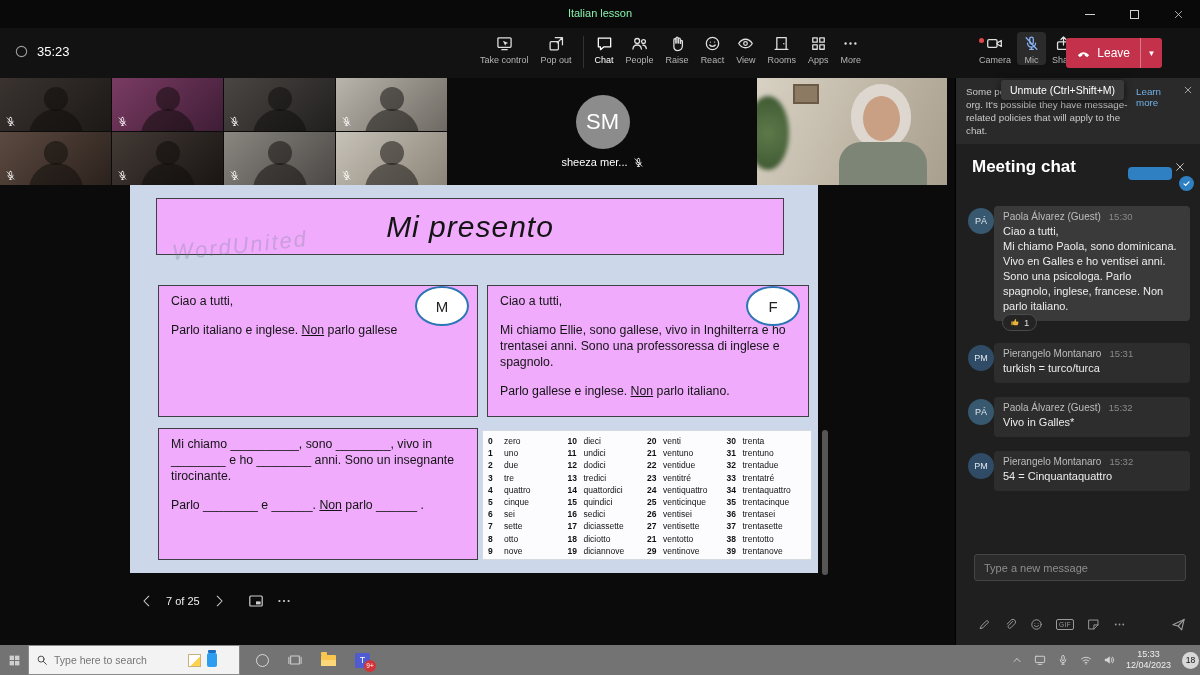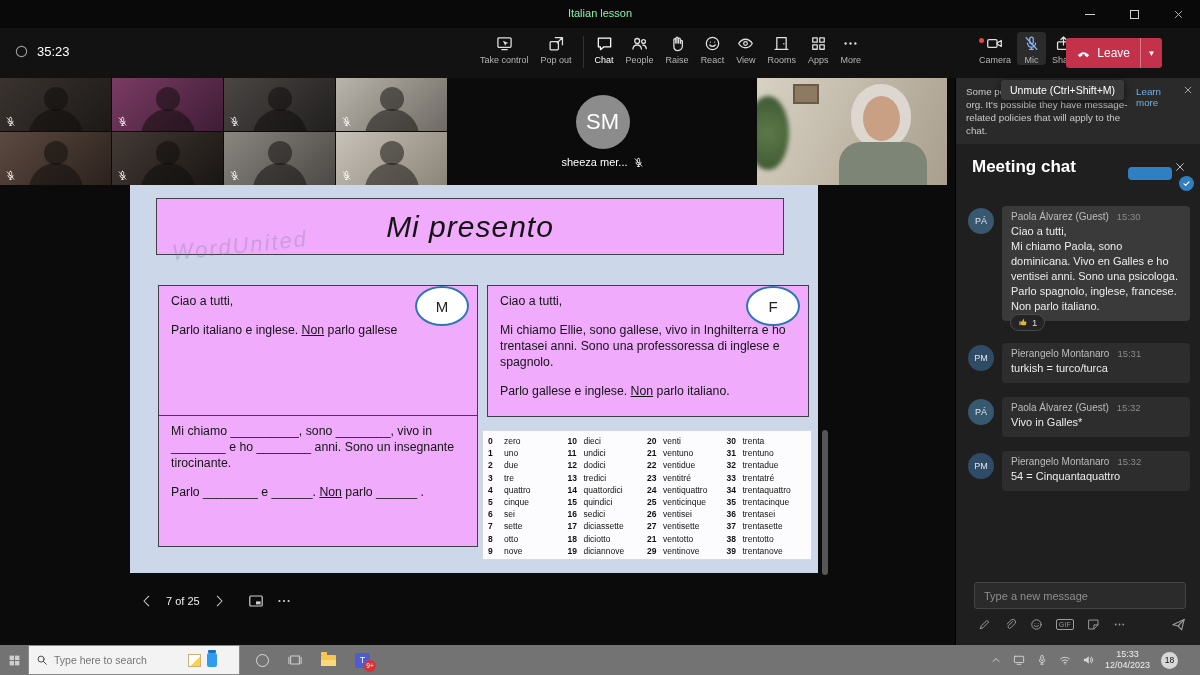--- a/index.html
+++ b/index.html
@@ -67,21 +67,21 @@
   .t-face{position:absolute;left:106px;top:18px;width:37px;height:45px;border-radius:50%;background:#c9a084}
   .t-body{position:absolute;left:82px;top:64px;width:88px;height:46px;border-radius:22px 22px 0 0;background:#7d8577}
 
   
   .slide{position:absolute;left:130px;top:107px;width:688px;height:388px;background:#ccd7ea}
   .sbox{position:absolute;background:#f0abfc;border:1.5px solid #3f3f46}
   .title-box{left:26px;top:13px;width:628px;height:57px;display:flex;align-items:center;justify-content:center}
   .title-box .t{font-size:30px;font-style:italic;color:#141414;letter-spacing:1px}
   .box-m{left:28px;top:100px;width:320px;height:132px}
   .box-f{left:357px;top:100px;width:322px;height:132px}
-  .box-fill{left:28px;top:230px;width:320px;height:132px}
+  .box-fill{left:28px;top:243px;width:320px;height:132px}
   .box-inner{padding:8px 12px;font-size:12.3px;line-height:1.3;color:#141414}
   .box-inner p{margin:0 0 13px}
   .badge{position:absolute;top:0;right:8px;width:54px;height:40px;border:2px solid #2e75b6;border-radius:50%;
     background:#fff;display:flex;align-items:center;justify-content:center;font-size:15px;color:#222}
   .numbers{position:absolute;left:352px;top:245px;width:330px;height:130px;background:rgba(255,255,255,.93);
     border:1px solid #d5d9e0;display:flex;padding:4px 5px;overflow:hidden}
   .num-col{flex:1;display:flex;flex-direction:column}
   .num-row{display:flex;gap:4px;font-size:8.5px;line-height:12.2px;color:#111;white-space:nowrap}
   .num-n{min-width:12px;font-weight:bold}
   .wm{position:absolute;left:42px;top:48px;font-size:22px;font-style:italic;letter-spacing:2px;
@@ -112,35 +112,35 @@
   .tooltip{position:absolute;left:45px;top:2px;z-index:60;background:#3a3a3a;color:#fff;font-size:10.5px;
     padding:4px 9px;border-radius:3px;box-shadow:0 2px 8px rgba(0,0,0,.65);white-space:nowrap}
   .chat-head{display:flex;justify-content:space-between;align-items:center;padding:13px 14px 6px 16px}
   .chat-head .t{color:#fff;font-size:17px;font-weight:bold}
   .chat-head .hx{width:12px;height:12px;color:#cfcfcf;cursor:pointer}
   .pillblue{position:absolute;right:28px;top:89px;width:44px;height:13px;background:#2f80c3;border-radius:4px}
   .readck{position:absolute;right:6px;top:98px;width:15px;height:15px;border-radius:50%;background:#2f80c3;
     color:#fff;display:flex;align-items:center;justify-content:center}
   .readck .sv{width:9px;height:9px;stroke-width:2}
   .msgs{position:absolute;left:0;right:0;top:124px;bottom:104px;padding:4px 10px 0 12px;overflow:hidden}
-  .msg{display:flex;gap:8px;margin-bottom:14px}
+  .msg{display:flex;margin-bottom:14px}
   .msg .av{flex:none;width:26px;height:26px;border-radius:50%;color:#dfe7ee;font-size:9px;
     display:flex;align-items:center;justify-content:center;margin-top:2px}
   .av-a{background:#37586e}.av-b{background:#2f4b66}
   .bubble{position:relative;flex:1;background:#2d2d2d;border-radius:4px;padding:5px 9px 7px}
   .msg.hl{margin-bottom:22px}
   .msg.hl .bubble{background:#3a3a3a}
   .meta{display:flex;gap:8px;align-items:baseline}
   .meta .a{color:#bdbdbd;font-size:10px}
   .meta .tm{color:#8a8a8a;font-size:9.5px}
   .mbody{color:#ececec;font-size:11px;line-height:1.36;white-space:pre-line;margin-top:2px}
   .reaction{position:absolute;left:8px;bottom:-10px;height:17px;display:flex;align-items:center;gap:4px;
     padding:0 7px;background:#242424;border:1px solid #4a4a4a;border-radius:9px;color:#ddd;font-size:9.5px;cursor:pointer}
   .reaction .ic{width:10px;height:10px;color:#e8b339}
-  .cmp-input{position:absolute;left:18px;top:504px;width:212px;height:27px;background:#2b2b2b;
+  .cmp-input{position:absolute;left:18px;top:476px;width:212px;height:27px;background:#2b2b2b;
     border:1px solid #454545;border-radius:3px;color:#e6e6e6;font-size:11px;padding:0 9px;outline:none;
     font-family:"Liberation Sans",sans-serif}
   .cmp-input::placeholder{color:#8f8f8f}
   .cmp-icons{position:absolute;left:22px;top:540px;display:flex;align-items:center;gap:13px;color:#9b9b9b}
   .cmp-icons .ic{width:13px;height:13px;cursor:pointer}
   .gif{font-size:6.5px;border:1px solid #9b9b9b;border-radius:2px;padding:1px 2px;letter-spacing:.5px;cursor:pointer}
   .send{position:absolute;right:14px;top:539px;width:15px;height:15px;color:#9b9b9b;cursor:pointer}
 
   
   #taskbar{position:absolute;left:0;top:645px;width:1200px;height:30px;background:#737373;display:flex;align-items:center}
@@ -157,21 +157,21 @@
   .tb-apps{display:flex;align-items:center;gap:19px;margin-left:16px}
   .cortana{width:13px;height:13px;border:1.6px solid #d9d9d9;border-radius:50%;cursor:pointer}
   .tv{width:14px;height:14px;color:#cfcfcf;cursor:pointer}
   .folder{width:15px;height:11px;background:#f9c74f;border-radius:1px;position:relative;cursor:pointer}
   .folder::before{content:"";position:absolute;top:-3px;left:0;width:6px;height:3px;background:#f9c74f;border-radius:1px 1px 0 0}
   .folder::after{content:"";position:absolute;left:0;bottom:0;width:15px;height:6px;background:#fdd878}
   .teams{position:relative;width:15px;height:15px;background:#4f5bd0;border-radius:2px;color:#fff;font-size:9px;
     display:flex;align-items:center;justify-content:center;cursor:pointer}
   .teams .bdg{position:absolute;right:-6px;bottom:-4px;min-width:12px;height:12px;background:#d13438;border-radius:6px;
     color:#fff;font-size:6.5px;display:flex;align-items:center;justify-content:center;padding:0 2px}
-  .tray{margin-left:auto;display:flex;align-items:center;gap:11px;padding-right:22px;color:#d8d8d8}
+  .tray{margin-left:auto;display:flex;align-items:center;gap:11px;padding-right:1px;color:#d8d8d8}
   .tray .ic{width:12px;height:12px;cursor:pointer}
   .clock{text-align:center;font-size:9px;line-height:1.2;color:#eee;cursor:pointer}
   .tray-badge{min-width:17px;height:17px;border-radius:50%;background:#d8d8d8;color:#111;font-size:8.5px;
     display:flex;align-items:center;justify-content:center;cursor:pointer}
 </style>
 </head>
 <body>
 
 <svg width="0" height="0" style="position:absolute" aria-hidden="true">
 <defs>

